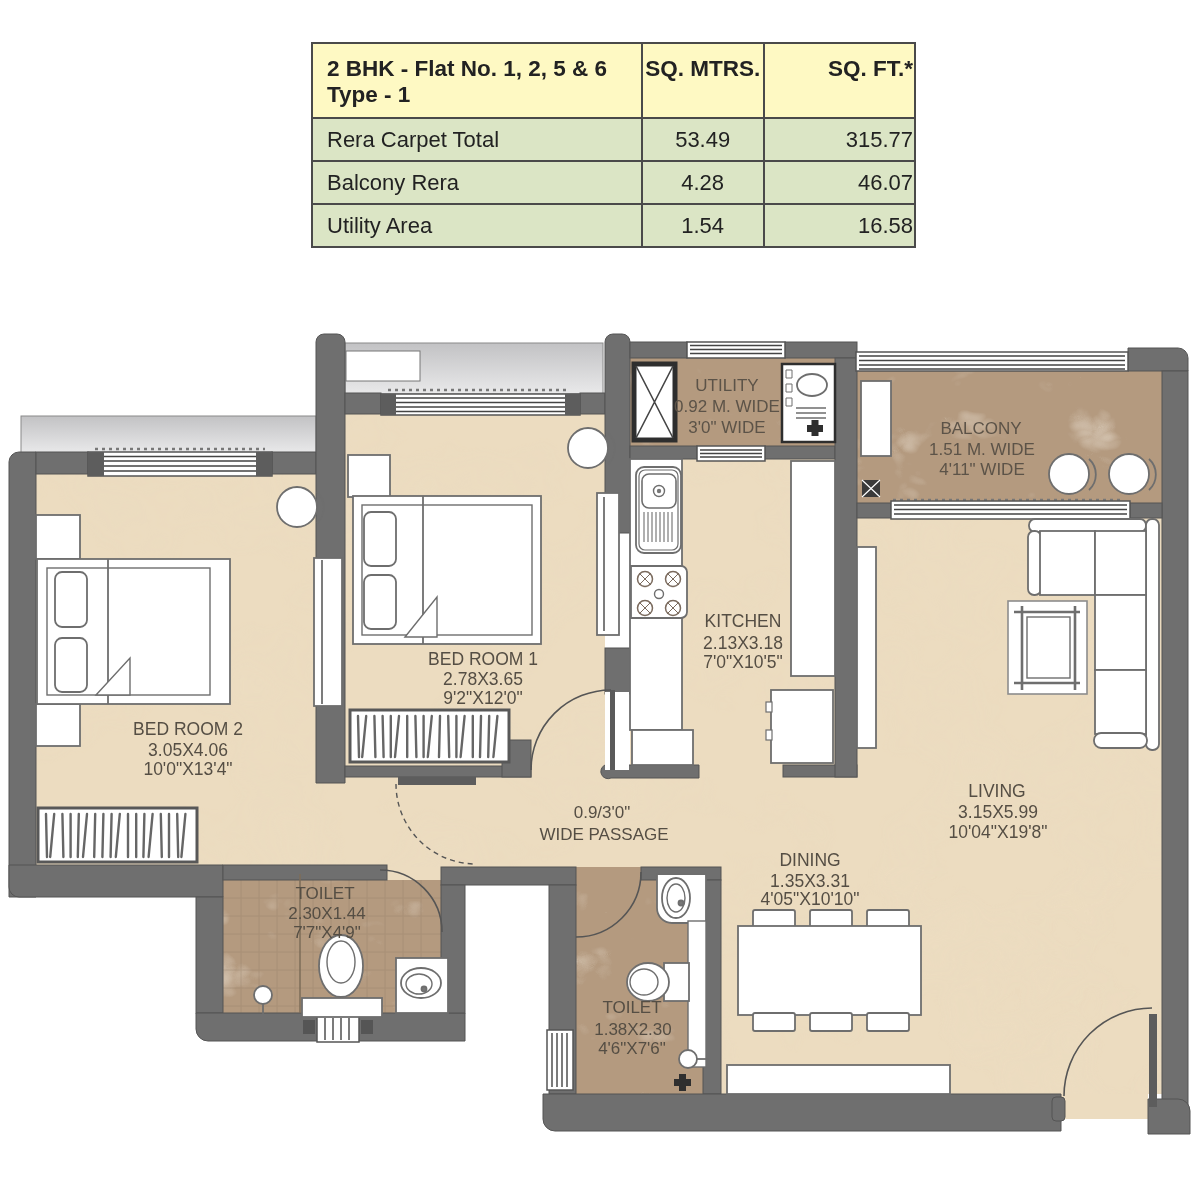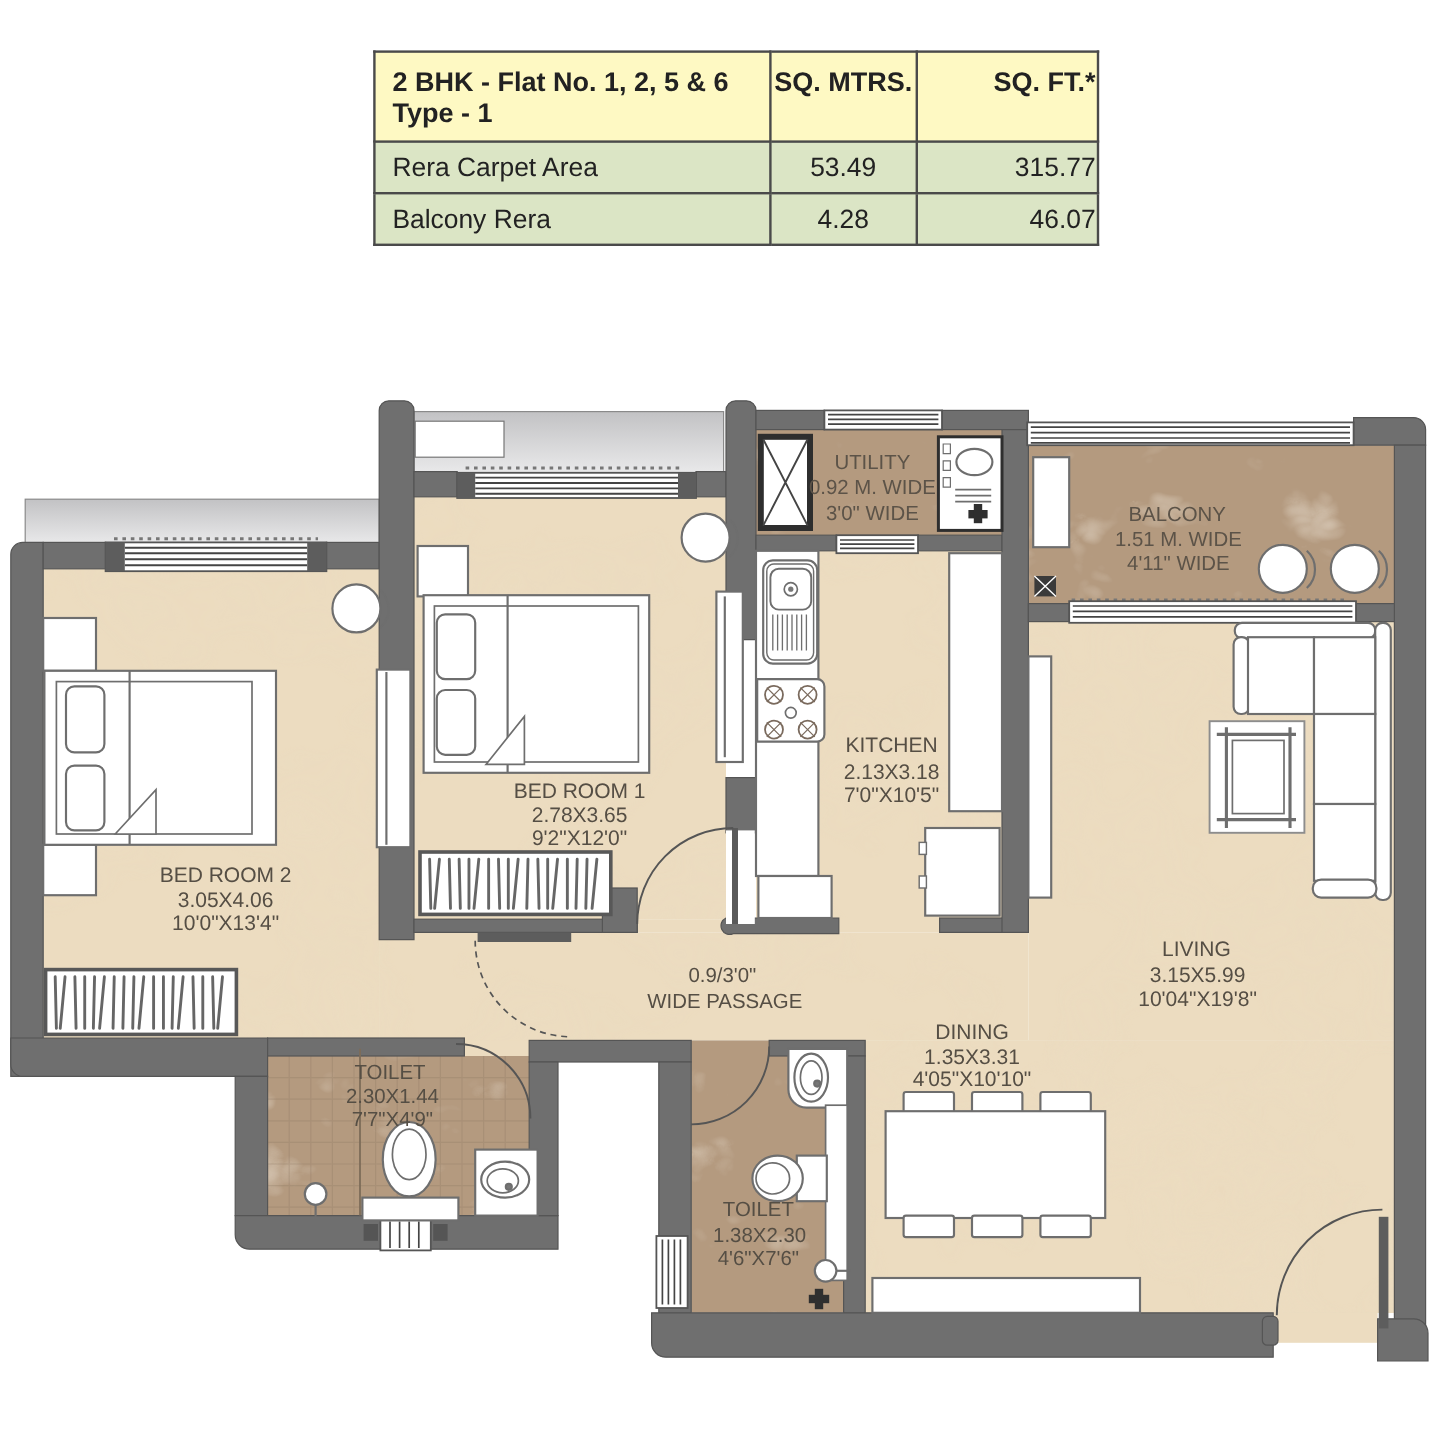--- a/index.html
+++ b/index.html
@@ -348,23 +348,28 @@
 </svg>
 
 <table id="tbl" cellspacing="0">
 <tbody>
         <tr class="h">
           <td class="c1">2 BHK - Flat No. 1, 2, 5 &amp; 6<br>Type - 1</td>
           <td class="c2">SQ. MTRS.</td>
           <td class="c3">SQ. FT.*</td>
         </tr>
 <tr class="r">
-          <td class="c1">Rera Carpet Area</td>
+          <td class="c1">Rera Carpet Total</td>
           <td class="c2">53.49</td>
           <td class="c3">315.77</td>
         </tr>
 <tr class="r">
           <td class="c1">Balcony Rera</td>
           <td class="c2">4.28</td>
           <td class="c3">46.07</td>
         </tr>
+<tr class="r">
+          <td class="c1">Utility Area</td>
+          <td class="c2">1.54</td>
+          <td class="c3">16.58</td>
+        </tr>
 </tbody>
     </table>
 </div>
 </body></html>

